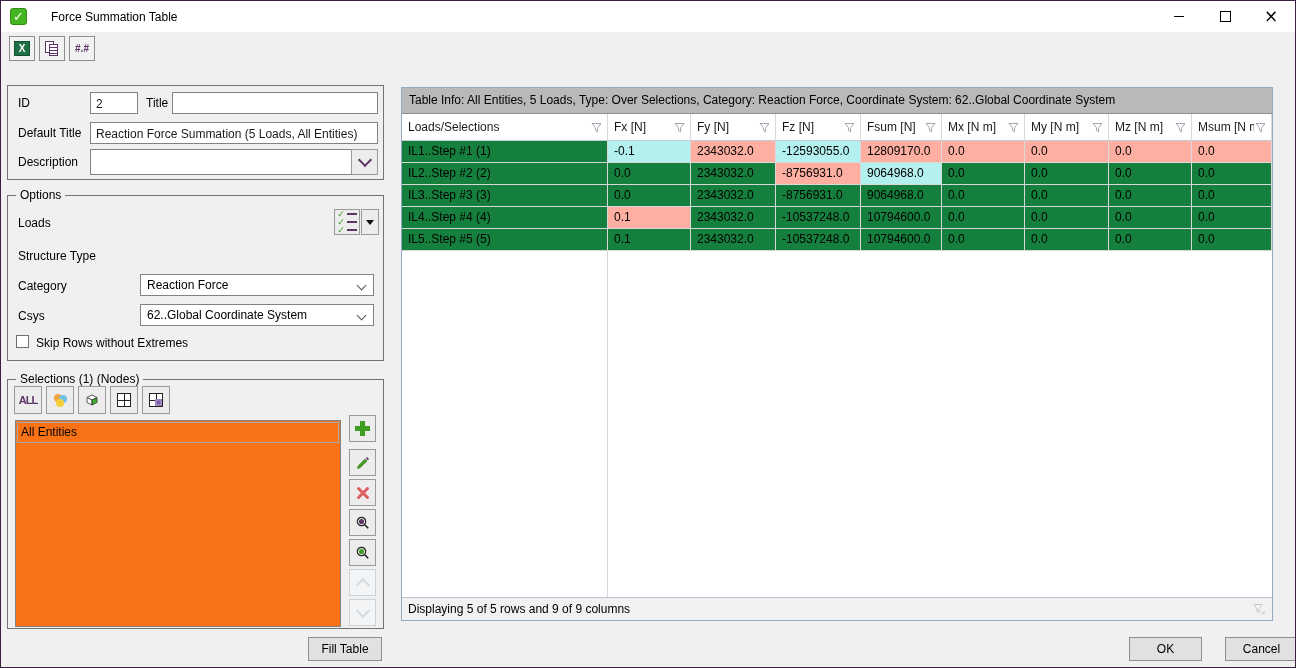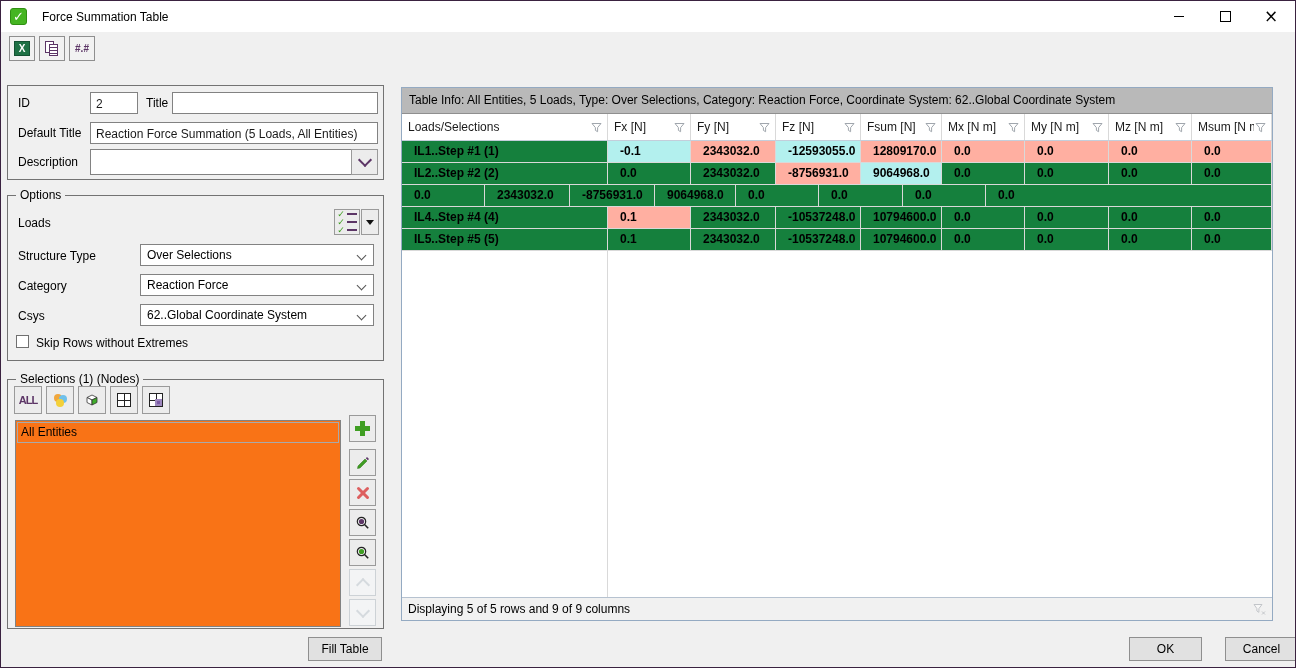--- a/index.html
+++ b/index.html
@@ -4,21 +4,21 @@
 <style>
   html,body{margin:0;padding:0;background:#cfcfcf;}
   .window{
     position:relative;width:1296px;height:668px;box-sizing:border-box;
     border:1px solid #3a2240;background:#f0f0f0;overflow:hidden;
     font-family:"Liberation Sans",sans-serif;font-size:12px;color:#000;
   }
   
   .titlebar{position:absolute;left:0;top:0;right:0;height:31px;background:#fff;display:flex;align-items:center;}
   .app-icon{width:17px;height:17px;margin-left:9px;background:#45b522;border:1px solid #2f8f12;border-radius:3px;color:#fff;font-weight:bold;font-size:13px;line-height:16px;text-align:center;font-family:"DejaVu Sans",sans-serif;box-sizing:border-box;}
-  .title-text{margin-left:15px;}
+  .title-text{margin-left:24px;}
   .win-controls{position:absolute;right:1px;top:0;height:31px;display:flex;}
   .win-btn{width:46px;height:31px;display:flex;align-items:center;justify-content:center;}
   .glyph-min{width:10px;height:1px;background:#000;}
   .glyph-max{width:9px;height:9px;border:1px solid #000;}
   .glyph-close{font-size:17px;line-height:17px;font-family:"DejaVu Sans",sans-serif;}
   
   .toolbar{position:absolute;left:0;top:31px;right:0;height:32px;background:#f0f0f0;}
   .tb-btn{position:absolute;top:4px;width:26px;height:25px;background:#f2f2f2;border:1px solid #8f8f8f;box-sizing:border-box;display:flex;align-items:center;justify-content:center;}
   .xl-icon{width:16px;height:15px;background:#1e7145;border:1px solid #145233;box-sizing:border-box;color:#fff;font-size:10px;font-weight:bold;line-height:13px;text-align:center;}
   .copy-icon{position:relative;width:16px;height:16px;}
@@ -68,21 +68,21 @@
   
   .listbox{position:absolute;background:#f97316;border:1px solid #828282;box-sizing:border-box;overflow:hidden;}
   .listbox .list-item{height:19px;line-height:19px;padding-left:3px;margin:1px;border:1px solid #a9a9a9;}
   
   .tpanel{position:absolute;left:400px;top:86px;width:872px;height:534px;border:1px solid #94aac2;box-sizing:border-box;background:#15803d;display:flex;flex-direction:column;}
   .info-bar{height:26px;background:#b9b9b9;border-bottom:1px solid #8f8f8f;line-height:25px;padding-left:7px;white-space:nowrap;overflow:hidden;box-sizing:border-box;flex:none;}
   .grid-header{height:27px;display:flex;background:#fff;border-bottom:1px solid #c4cedb;box-sizing:border-box;flex:none;}
   .gcell{box-sizing:border-box;border-right:1px solid #d9d9d9;display:flex;align-items:center;justify-content:space-between;padding:0 4px 0 6px;overflow:hidden;white-space:nowrap;color:#1a1a1a;flex:none;}
   .gcell .collabel{overflow:hidden;white-space:nowrap;}
   .grow{display:flex;height:22px;border-bottom:1px solid #d9d9d9;box-sizing:border-box;flex:none;}
-  .bcell{box-sizing:border-box;border-right:1px solid #d9d9d9;line-height:21px;padding-left:12px;overflow:hidden;white-space:nowrap;flex:none;font-weight:bold;}
+  .bcell{box-sizing:border-box;border-right:1px solid #d9d9d9;line-height:21px;padding-left:6px;overflow:hidden;white-space:nowrap;flex:none;}
   .cell-max{background:var(--max-hl,#ffafa1);}
   .cell-min{background:var(--min-hl,#b3f0ee);}
   .grid-filler{flex:1;position:relative;background:#fff;}
   .grid-filler .colline{position:absolute;left:0;top:0;width:206px;height:100%;border-right:1px solid #d9d9d9;box-sizing:border-box;}
   .status-bar{height:23px;background:#f1f1f1;border-top:1px solid #b6c2d0;display:flex;align-items:center;justify-content:space-between;padding:0 6px;box-sizing:border-box;flex:none;}
   .funnel{flex:none;}
   
   .push-btn{position:absolute;height:24px;background:#e1e1e1;border:1px solid #8f8f8f;box-sizing:border-box;text-align:center;line-height:22px;}
 </style>
 </head>
@@ -153,24 +153,20 @@
             <span class="cl-check">✓</span>
             <span class="cl-bar"></span>
           </div>
       </div>
     </div>
     <div class="btn-sq" style="left:353px;top:13px;width:18px;height:26px;">
       <span class="dd-tri"></span>
     </div>
 
     <span class="lbl" style="left:10px;top:53px;">Structure Type</span>
-    <div class="combo" style="left:132px;top:48px;width:234px;height:22px;">
-      <span>Over Selections</span>
-      <span class="chev" style="right:8px;top:7px;"></span>
-    </div>
 
     <span class="lbl" style="left:10px;top:83px;">Category</span>
     <div class="combo" style="left:132px;top:78px;width:234px;height:22px;">
       <span>Reaction Force</span>
       <span class="chev" style="right:8px;top:7px;"></span>
     </div>
 
     <span class="lbl" style="left:10px;top:113px;">Csys</span>
     <div class="combo" style="left:132px;top:108px;width:234px;height:22px;">
       <span>62..Global Coordinate System</span>
@@ -334,20 +330,21 @@
           <div class="bcell" style="width: 83px;">0.0</div>
           <div class="bcell" style="width: 85px;">2343032.0</div>
           <div class="bcell cell-max" style="width: 85px;">-8756931.0</div>
           <div class="bcell cell-min" style="width: 81px;">9064968.0</div>
           <div class="bcell" style="width: 83px;">0.0</div>
           <div class="bcell" style="width: 84px;">0.0</div>
           <div class="bcell" style="width: 83px;">0.0</div>
           <div class="bcell" style="flex: 1 1 0%;">0.0</div>
         </div>
         <div class="grow">
+          <div class="bcell" style="width: 206px;">IL3..Step #3 (3)</div>
           <div class="bcell" style="width: 83px;">0.0</div>
           <div class="bcell" style="width: 85px;">2343032.0</div>
           <div class="bcell" style="width: 85px;">-8756931.0</div>
           <div class="bcell" style="width: 81px;">9064968.0</div>
           <div class="bcell" style="width: 83px;">0.0</div>
           <div class="bcell" style="width: 84px;">0.0</div>
           <div class="bcell" style="width: 83px;">0.0</div>
           <div class="bcell" style="flex: 1 1 0%;">0.0</div>
         </div>
         <div class="grow">

